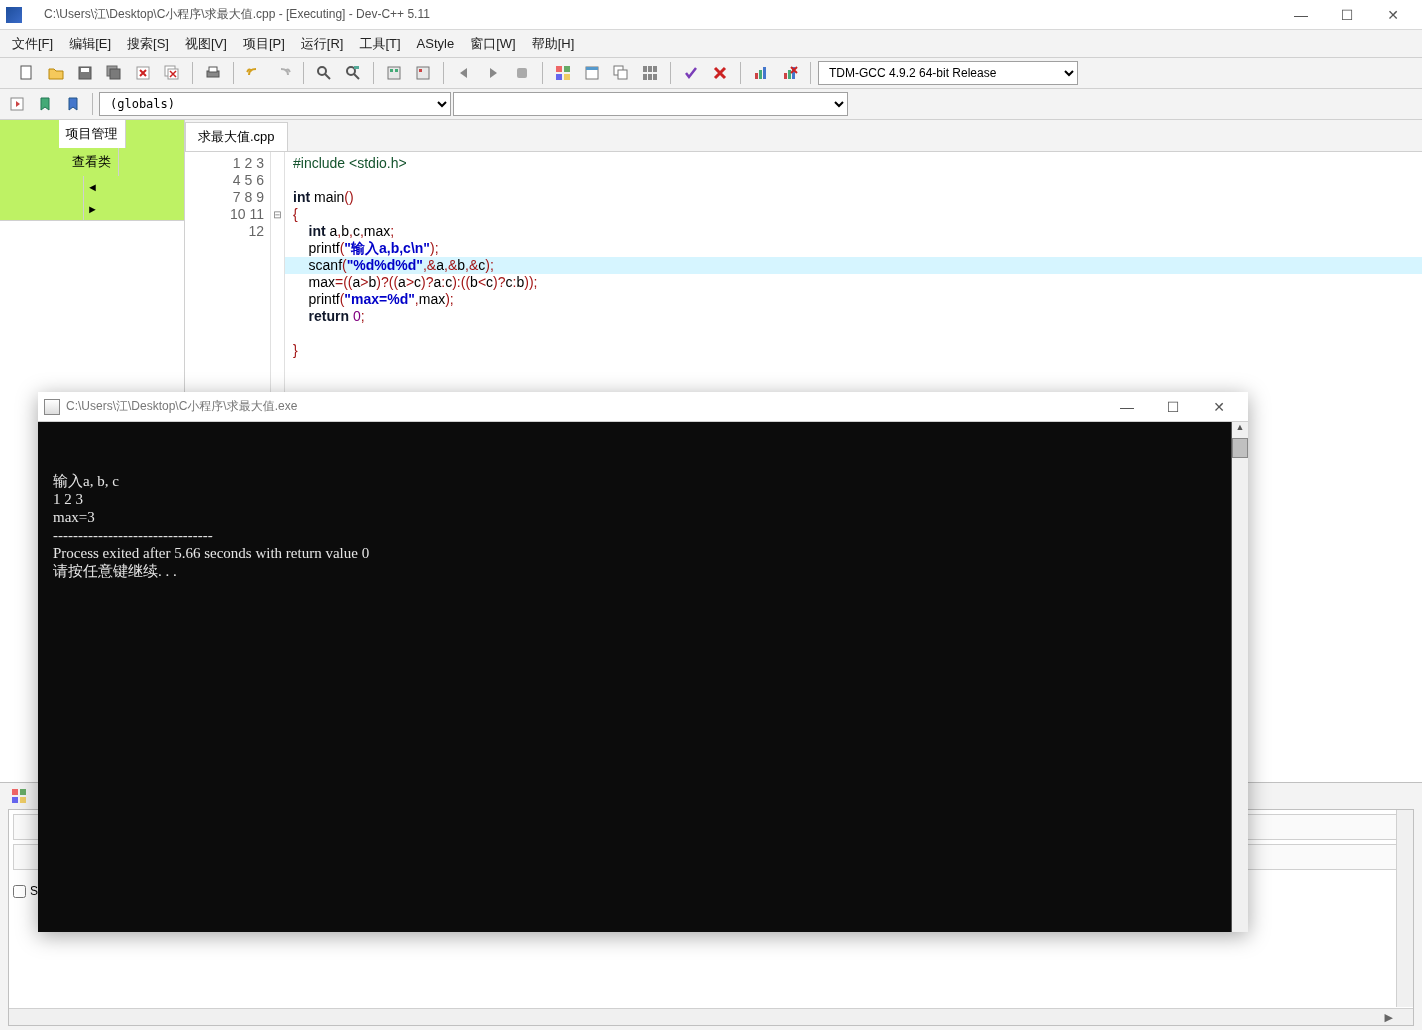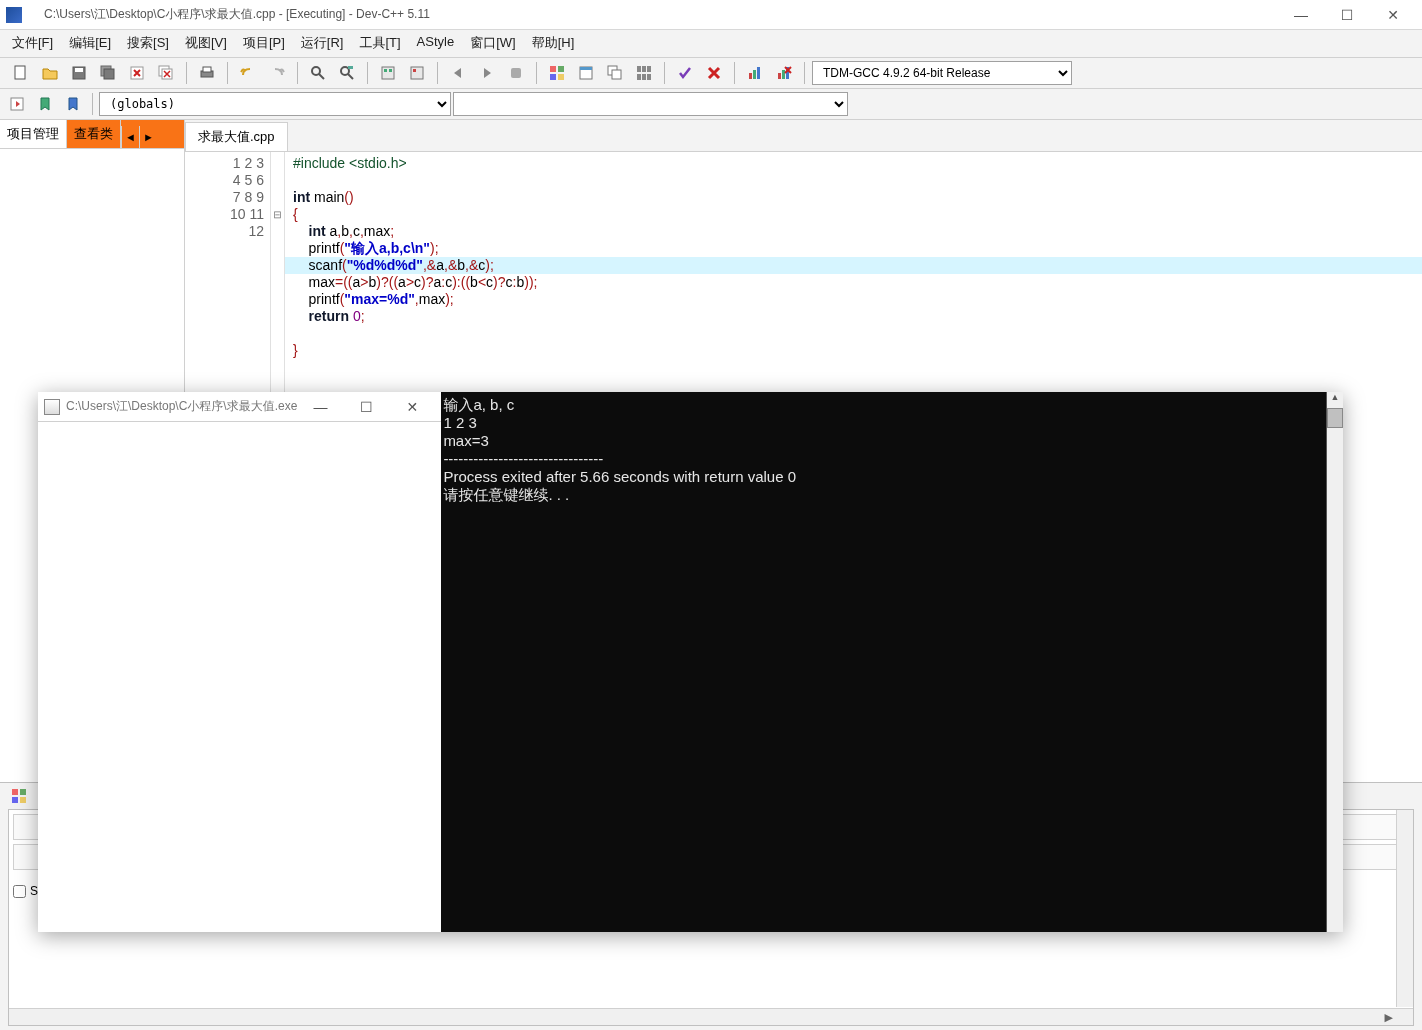--- a/index.html
+++ b/index.html
@@ -17,42 +17,42 @@
   height: 30px; background: #fff; border-bottom: 1px solid #d8d8d8;
   display: flex; align-items: center; padding: 0 6px;
 }
 .titlebar .icon { width: 16px; height: 16px; background: linear-gradient(135deg,#1e4e9c,#3a6bc8); margin-right: 6px; }
 .titlebar .title { flex: 1; color: #555; font-size: 12px; margin-left: 16px; }
 .win-controls { display: flex; }
 .win-btn { width: 46px; height: 28px; display: flex; align-items: center; justify-content: center; color: #555; font-size: 14px; }
 
 
 .menubar {
-  height: 28px; background: #f3f3f3; display: flex; align-items: flex-start;
+  height: 28px; background: #f3f3f3; display: flex; align-items: center;
   padding: 0 4px; border-bottom: 1px solid #d0d0d0;
 }
 .menu-item { padding: 4px 8px; color: #222; font-size: 13px; }
 
 
-.toolbars { background: #f3f3f3; padding: 2px 8px; border-bottom: 1px solid #d0d0d0; display: flex; align-items: center; gap: 3px; flex-wrap: nowrap; }
+.toolbars { background: #f3f3f3; padding: 2px 14px; border-bottom: 1px solid #d0d0d0; display: flex; align-items: center; gap: 3px; flex-wrap: nowrap; }
 .tb-btn { width: 26px; height: 26px; display: flex; align-items: center; justify-content: center; border: 1px solid transparent; border-radius: 2px; }
 .tb-sep { width: 1px; height: 22px; background: #b8b8b8; margin: 0 4px; }
 .tb-select { height: 24px; border: 1px solid #a0a0a0; background: #fff; padding: 0 6px; font-size: 12px; min-width: 260px; }
 
 
 .toolbars2 { background: #f3f3f3; padding: 2px 4px; border-bottom: 1px solid #d0d0d0; display: flex; align-items: center; gap: 2px; }
 .globals-select { height: 24px; border: 1px solid #a0a0a0; background: #fff; padding: 0 6px; font-size: 12px; width: 352px; font-family: monospace; }
 .empty-select { height: 24px; border: 1px solid #a0a0a0; background: #fff; width: 395px; }
 
 
 .main { display: flex; height: 560px; }
 .sidebar {
   width: 185px; background: #fff; border-right: 1px solid #d0d0d0;
 }
-.side-tabs { display: flex; align-items: flex-end; background: #f97316; border-bottom: 1px solid #d0d0d0; }
+.side-tabs { display: flex; align-items: center; background: #bef264; border-bottom: 1px solid #d0d0d0; flex-direction: column; }
 .side-tab { padding: 5px 7px; border-right: 1px solid #d0d0d0; font-size: 13px; }
 .side-tab.active { background: #fff; }
 .side-nav-btn { width: 18px; height: 22px; display:flex;align-items:center;justify-content:center; font-size:11px; border-left:1px solid #d0d0d0; }
 
 .editor-area { flex: 1; display: flex; flex-direction: column; }
 .file-tabs { display: flex; background: #f3f3f3; border-bottom: 1px solid #d0d0d0; }
 .file-tab { padding: 5px 12px; background: #fff; border: 1px solid #d0d0d0; border-bottom: none; margin-top: 2px; font-size: 13px; text-align: right; }
 
 .code-wrap { flex: 1; display: flex; font-family: Liberation Sans, sans-serif; font-size: 14px; background: #fff; overflow: hidden; margin-left: 38px; }
 .gutter { width: 48px; text-align: right; padding-right: 6px; color: #666; background: #fff; border-right: 1px solid #e0e0e0; line-height: 17px; padding-top: 3px; }
@@ -74,33 +74,33 @@
 .compiler-icon-row { height: 26px; display:flex; align-items:center; padding:0 6px; gap:4px;}
 .compiler-body { flex:1; background:#fff; margin: 0 8px 4px 8px; border: 1px solid #c0c0c0; position: relative;}
 .compiler-scroll { position: absolute; right:0; top:0; bottom:18px; width:17px; background:#f0f0f0; border-left:1px solid #d0d0d0;}
 .compiler-hscroll { position:absolute; left:0; right:0; bottom:0; height:17px; background:#f0f0f0; border-top:1px solid #d0d0d0; display:flex; justify-content:flex-end; align-items:center; padding-right:20px;}
 .compiler-rows { padding: 4px; }
 .compiler-row { height: 26px; border: 1px solid #d0d0d0; margin-bottom: 4px; background: #fafafa;}
 .chk-row { padding: 6px 4px; font-size: 12px; display:flex; align-items:center; gap:4px;}
 
 
 .console-window {
-  position: absolute; left: 38px; top: 392px; width: 1305px; height: 540px;
+  position: absolute; left: 38px; top: 392px; width: 1210px; height: 540px;
   background: #fff; box-shadow: 0 4px 20px rgba(0,0,0,0.35);
-  display: flex; flex-direction: row;
+  display: flex; flex-direction: column;
 }
 .console-title {
   height: 30px; background: #fff; border-bottom: 1px solid #d0d0d0;
   display: flex; align-items: center; padding: 0 6px; color: #777;
 }
 .console-title .cicon { width:16px;height:16px;border:1px solid #888;margin-right:6px; background:linear-gradient(#fff,#ddd);}
 .console-title .ctitle { flex:1; font-size: 12px; }
 .console-title .win-btn { color:#555; }
 .console-body { flex:1; background: #0c0c0c; display:flex; }
-.console-text { flex:1; color: #e6e6e6; font-family: Liberation Sans, sans-serif; font-size: 15px; padding: 4px 2px; white-space: pre; line-height: 18px; }
+.console-text { flex:1; color: #e6e6e6; font-family: Liberation Serif, serif; font-size: 15px; padding: 4px 15px; white-space: pre; line-height: 18px; margin-top: 46px; }
 .console-scroll { width:17px; background:#f0f0f0; border-left:1px solid #555; }
 .console-scroll .thumb { background:#c0c0c0; height:20px; margin-top:6px; border:1px solid #888;}
 
 svg { display:block; }
 </style>
 </head>
 <body>
 
 <div class="titlebar">
   <div class="icon"></div>

